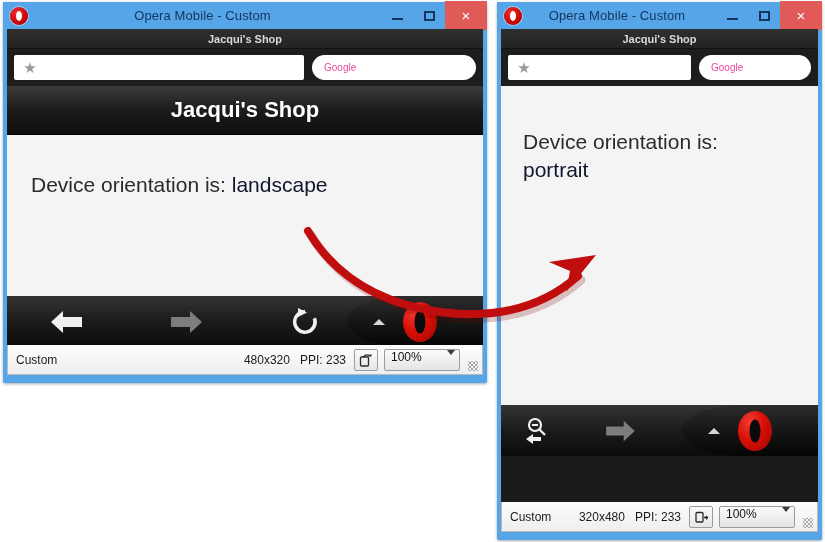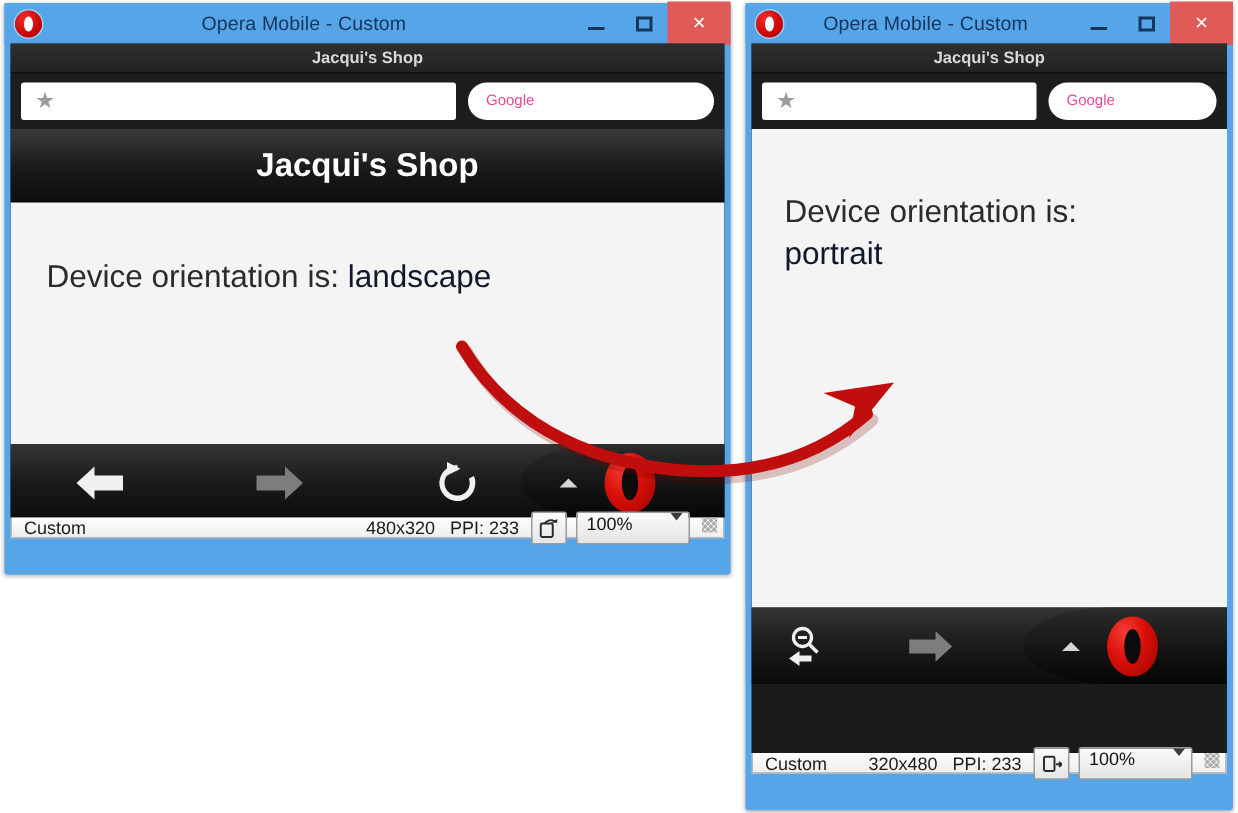--- a/index.html
+++ b/index.html
@@ -189,21 +189,21 @@
   }
   .up-chevron {
     width: 0; height: 0;
     border-left: 6px solid transparent;
     border-right: 6px solid transparent;
     border-bottom: 6px solid #d6d6d6;
   }
 
   
   .status-bar {
-    height: 14px;
+    height: 30px;
     background: linear-gradient(to bottom, #fdfdfd 0%, #eeeeee 100%);
     border: 1px solid #b9b9b9;
     border-top: none;
     margin: 0 4px 4px 4px;
     display: flex;
     align-items: center;
     font-size: 12px;
     color: #1a1a1a;
     padding: 0 4px 0 8px;
     gap: 6px;

